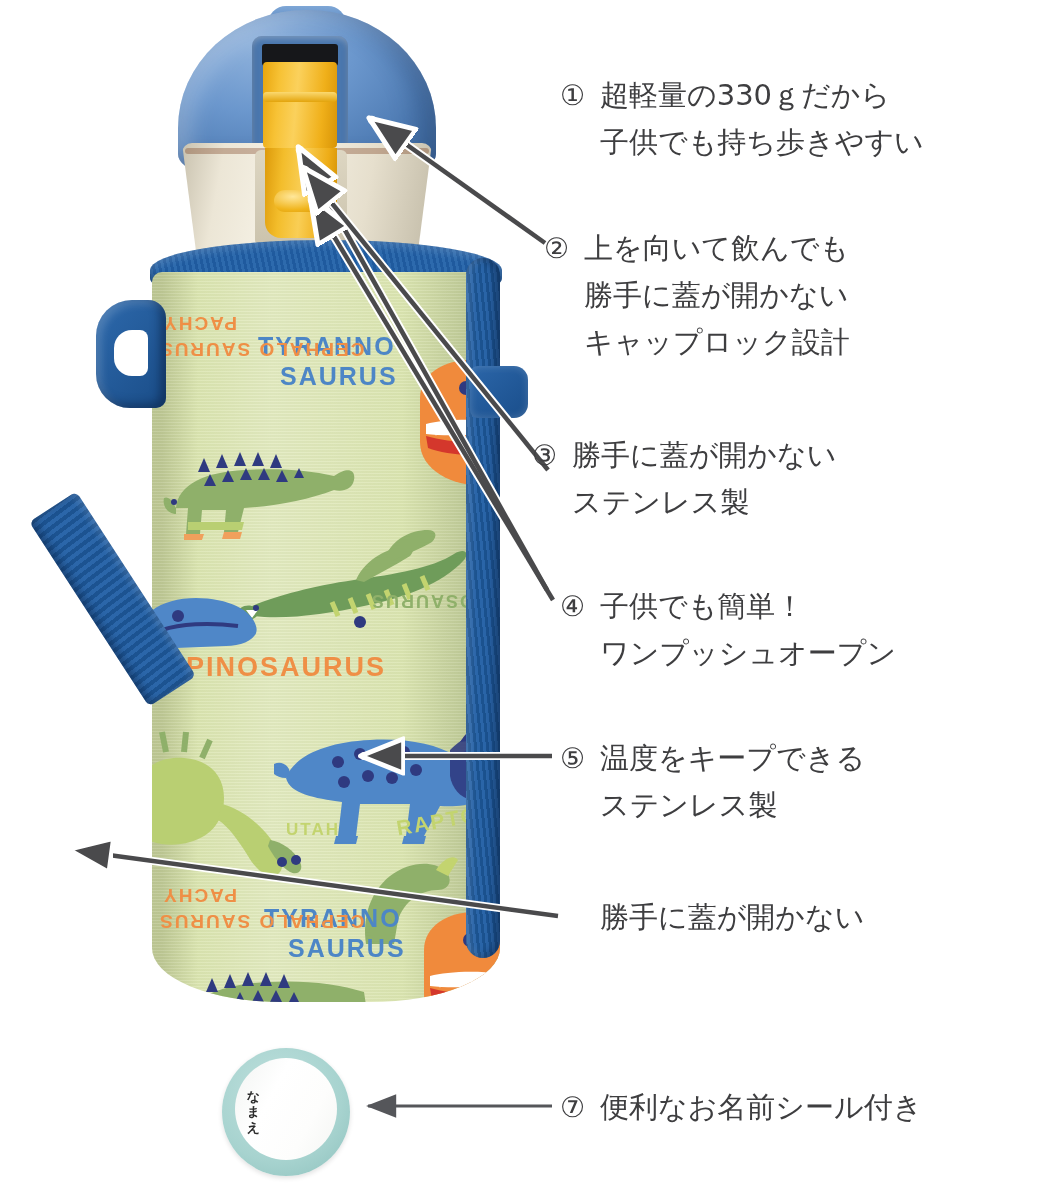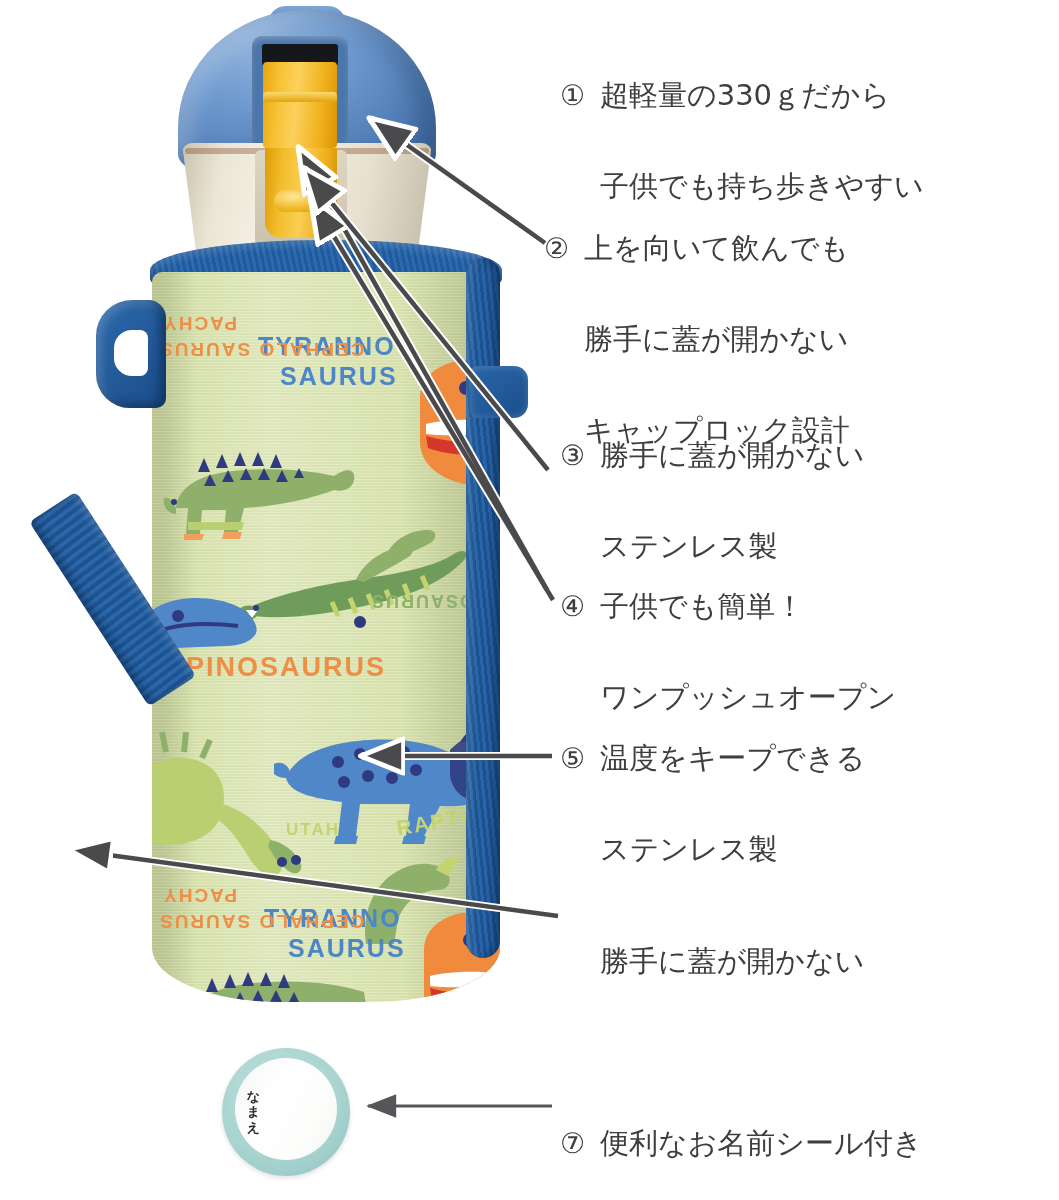--- a/index.html
+++ b/index.html
@@ -242,21 +242,21 @@
     font-size: 29px;
     line-height: 47px;
     white-space: nowrap;
   }
   .callout .num {
     display: inline-block;
     width: 40px;
     font-size: 28px;
   }
   .callout .ln { display: block; }
-  .callout .ln.indent { padding-left: 40px; margin-top: 44px; }
+  .callout .ln.indent { padding-left: 40px; }
 
   
   #arrows {
     position: absolute;
     left: 0; top: 0;
     width: 1059px; height: 1200px;
     pointer-events: none;
   }
 </style>
 </head>
@@ -497,36 +497,36 @@
     <span class="ln"><span class="num">①</span><span>超軽量の330ｇだから</span></span>
     <span class="ln indent">子供でも持ち歩きやすい</span>
   </div>
 
   <div class="callout" style="left:544px; top:225px;">
     <span class="ln"><span class="num">②</span><span>上を向いて飲んでも</span></span>
     <span class="ln indent">勝手に蓋が開かない</span>
     <span class="ln indent">キャップロック設計</span>
   </div>
 
-  <div class="callout" style="left:560px; top:432px;font-family:Liberation Serif, serif;">
+  <div class="callout" style="left:532px; top:432px;">
     <span class="ln"><span class="num">③</span><span>勝手に蓋が開かない</span></span>
     <span class="ln indent">ステンレス製</span>
   </div>
 
   <div class="callout" style="left:560px; top:735px;">
     <span class="ln"><span class="num">⑤</span><span>温度をキープできる</span></span>
     <span class="ln indent">ステンレス製</span>
   </div>
 
   <div class="callout" style="left:560px; top:583px;">
     <span class="ln"><span class="num">④</span><span>子供でも簡単！</span></span>
     <span class="ln indent">ワンプッシュオープン</span>
   </div>
 
   <div class="callout" style="left:560px; top:894px;">
     <span class="ln indent">勝手に蓋が開かない</span>
   </div>
 
-  <div class="callout" style="left:560px; top:1084px;margin-top:36px;">
+  <div class="callout" style="left:560px; top:1084px;">
     <span class="ln"><span class="num">⑦</span><span>便利なお名前シール付き</span></span>
   </div>
 
 </div>
 
 </body></html>

